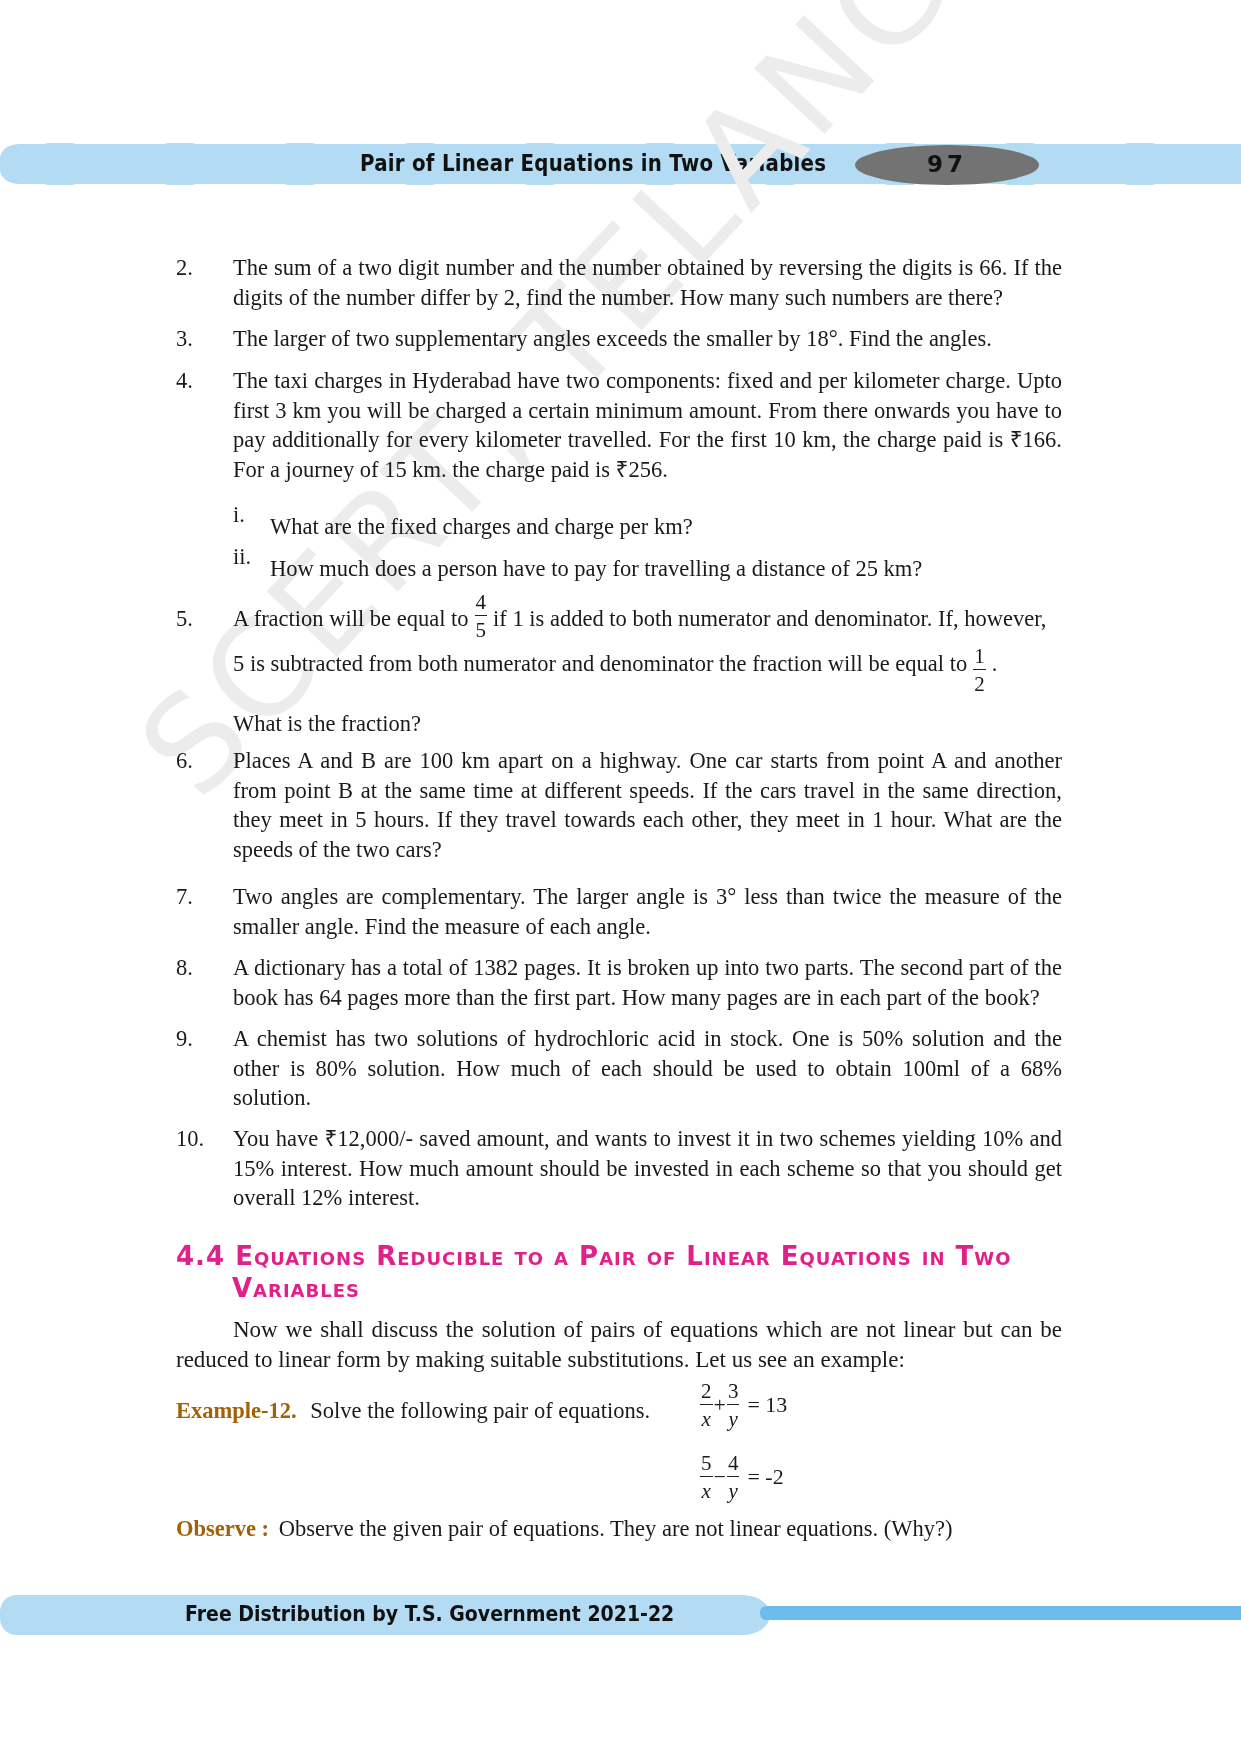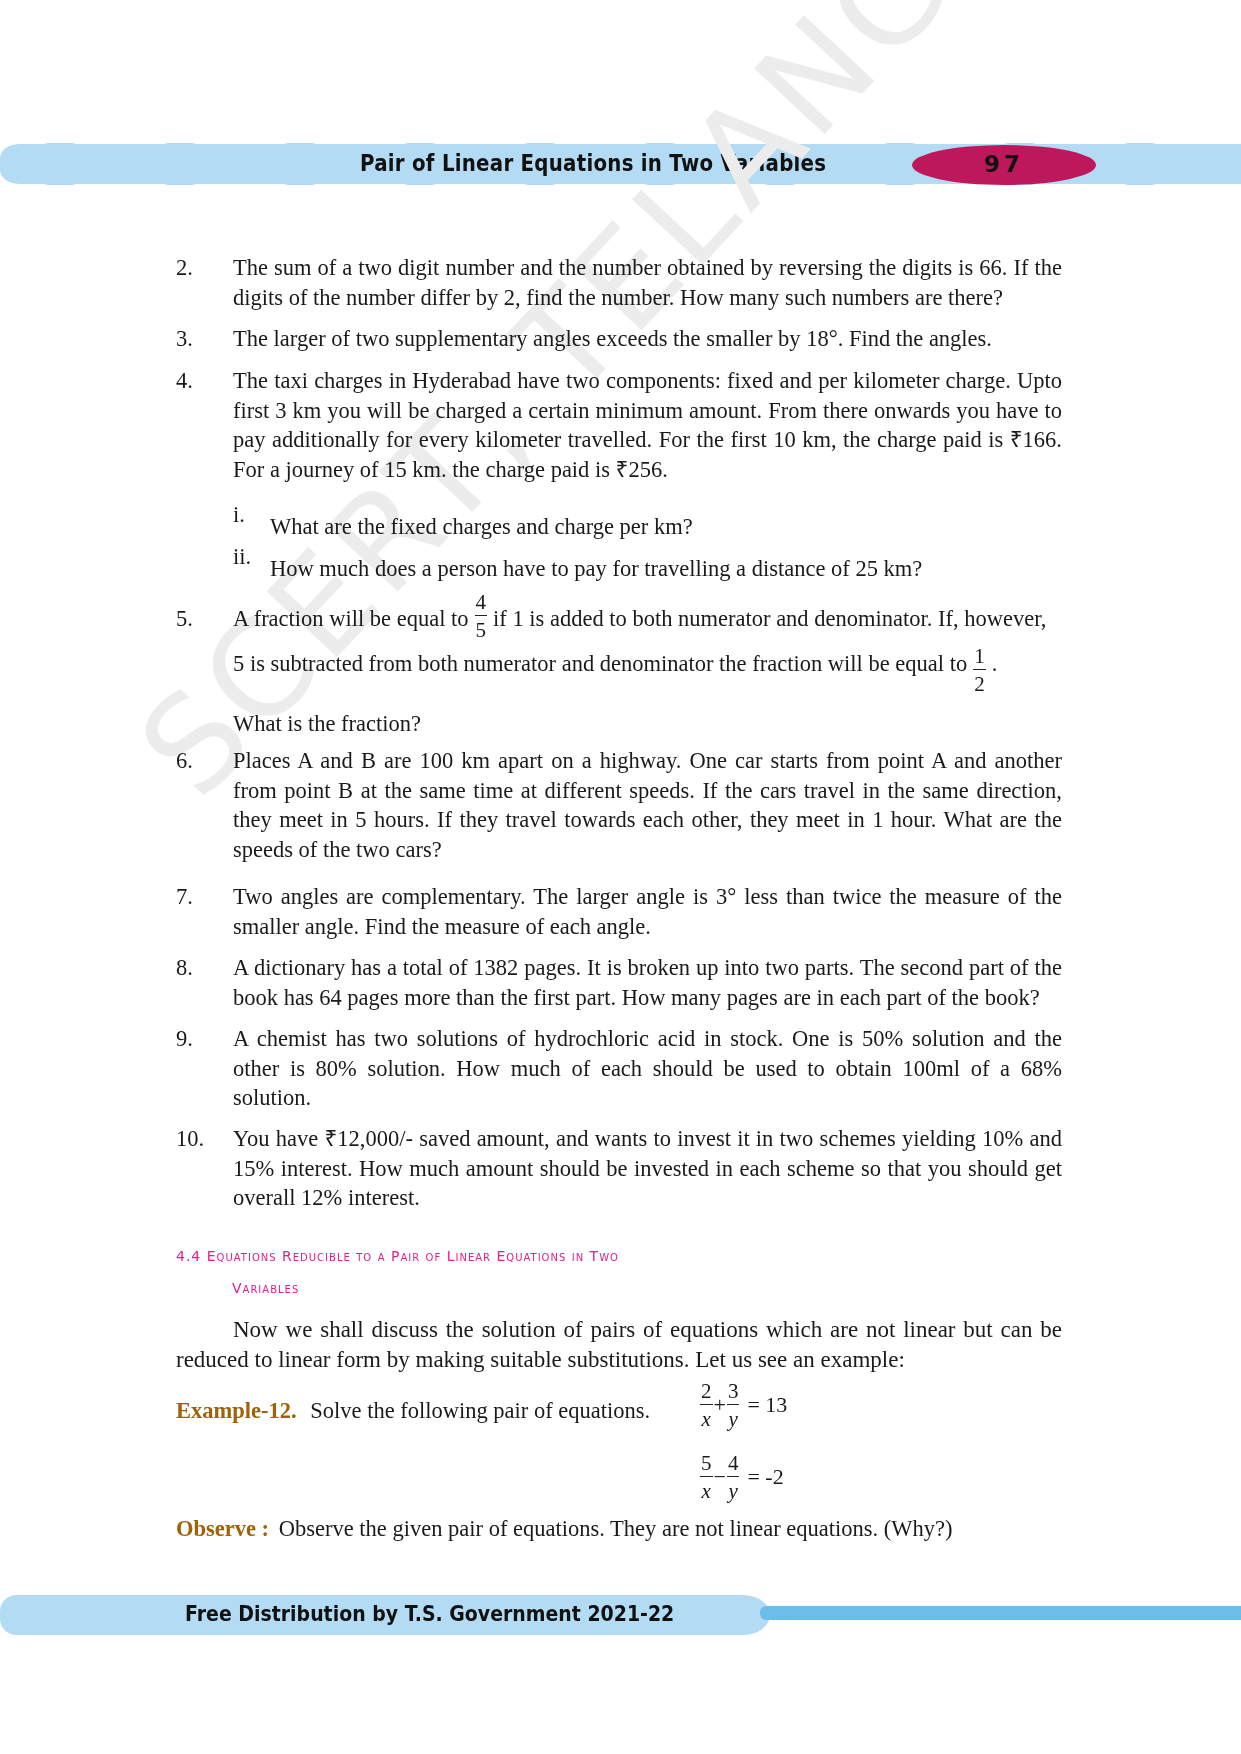--- a/index.html
+++ b/index.html
@@ -10,22 +10,22 @@
                  background: #b3dcf4; border-radius: 20px 0 0 20px / 14px 0 0 14px; }
   .header-band::before { content: ""; position: absolute; left: 0; right: 0; top: -4px; height: 8px;
                  background: radial-gradient(ellipse 60px 8px at 50% 100%, #b3dcf4 60%, transparent 62%) repeat-x;
                  background-size: 120px 8px; }
   .header-band::after { content: ""; position: absolute; left: 0; right: 0; bottom: -4px; height: 8px;
                  background: radial-gradient(ellipse 60px 8px at 50% 0%, #b3dcf4 60%, transparent 62%) repeat-x;
                  background-size: 120px 8px; }
   .header-title { position: absolute; left: 360px; top: 150px; font-family: "DejaVu Sans", sans-serif;
                   font-weight: bold; font-size: 23px; color: #111; letter-spacing: 0.3px;
                   transform: scaleX(0.86); transform-origin: left center; }
-  .page-badge { position: absolute; left: 912px; top: 145px; width: 184px; height: 40px;
-                background: #be185d; border-radius: 50% / 50%; }
+  .page-badge { position: absolute; left: 855px; top: 145px; width: 184px; height: 40px;
+                background: #737373; border-radius: 50% / 50%; }
   .page-number { position: absolute; left: 0; width: 100%; top: 6px; text-align: center;
                  font-family: "DejaVu Sans", sans-serif; font-weight: bold; font-size: 23px; color: #111;
                  letter-spacing: 4px; }
 
   .watermark { position: absolute; left: 110px; top: 720px; font-family: "DejaVu Sans", sans-serif;
                font-size: 132px; color: #ececec; transform: rotate(-47deg); transform-origin: left top;
                white-space: nowrap; letter-spacing: 6px; z-index: 0; pointer-events: none; }
 
   .content { position: absolute; left: 0; top: 0; width: 1241px; z-index: 1; }
   .q { position: absolute; left: 176px; width: 886px; font-size: 22.5px; line-height: 29.5px; }
@@ -35,22 +35,22 @@
   .sub .num { position: absolute; left: 0; }
   .sub .txt { margin-left: 37px; margin-top: 12px; }
 
   .frac { display: inline-block; vertical-align: middle; text-align: center; line-height: 1;
           margin: 0 6px; position: relative; top: -3px; }
   .frac .n { display: block; padding: 0 1px 2px; border-bottom: 1.6px solid #222; font-size: 21px; }
   .frac .d { display: block; padding-top: 4px; font-size: 21px; }
   .frac .d.it { font-style: italic; }
 
   .section-heading { position: absolute; left: 176px; top: 1240px; width: 900px;
-                     font-family: "DejaVu Sans", sans-serif; font-weight: normal; color: #e0218a;
-                     font-size: 14px; line-height: 32px; font-variant: small-caps; letter-spacing: 1px; }
+                     font-family: "DejaVu Sans", sans-serif; font-weight: bold; color: #e0218a;
+                     font-size: 26px; line-height: 32px; font-variant: small-caps; letter-spacing: 1px; }
   .section-heading .sub-line { display: block; padding-left: 56px; }
 
   .para { position: absolute; left: 176px; width: 886px; font-size: 23px; line-height: 29.5px;
           text-align: justify; text-indent: 57px; }
 
   .example-label { color: #a16207; font-weight: bold; }
   .eq-block { position: absolute; left: 700px; font-size: 22px; }
   .eq-row { display: flex; align-items: center; height: 72px; }
   .eq-row .op { margin: 0 1px; position: relative; top: -3px; }
   .eq-row .rhs { margin-left: 8px; position: relative; top: -3px; }

